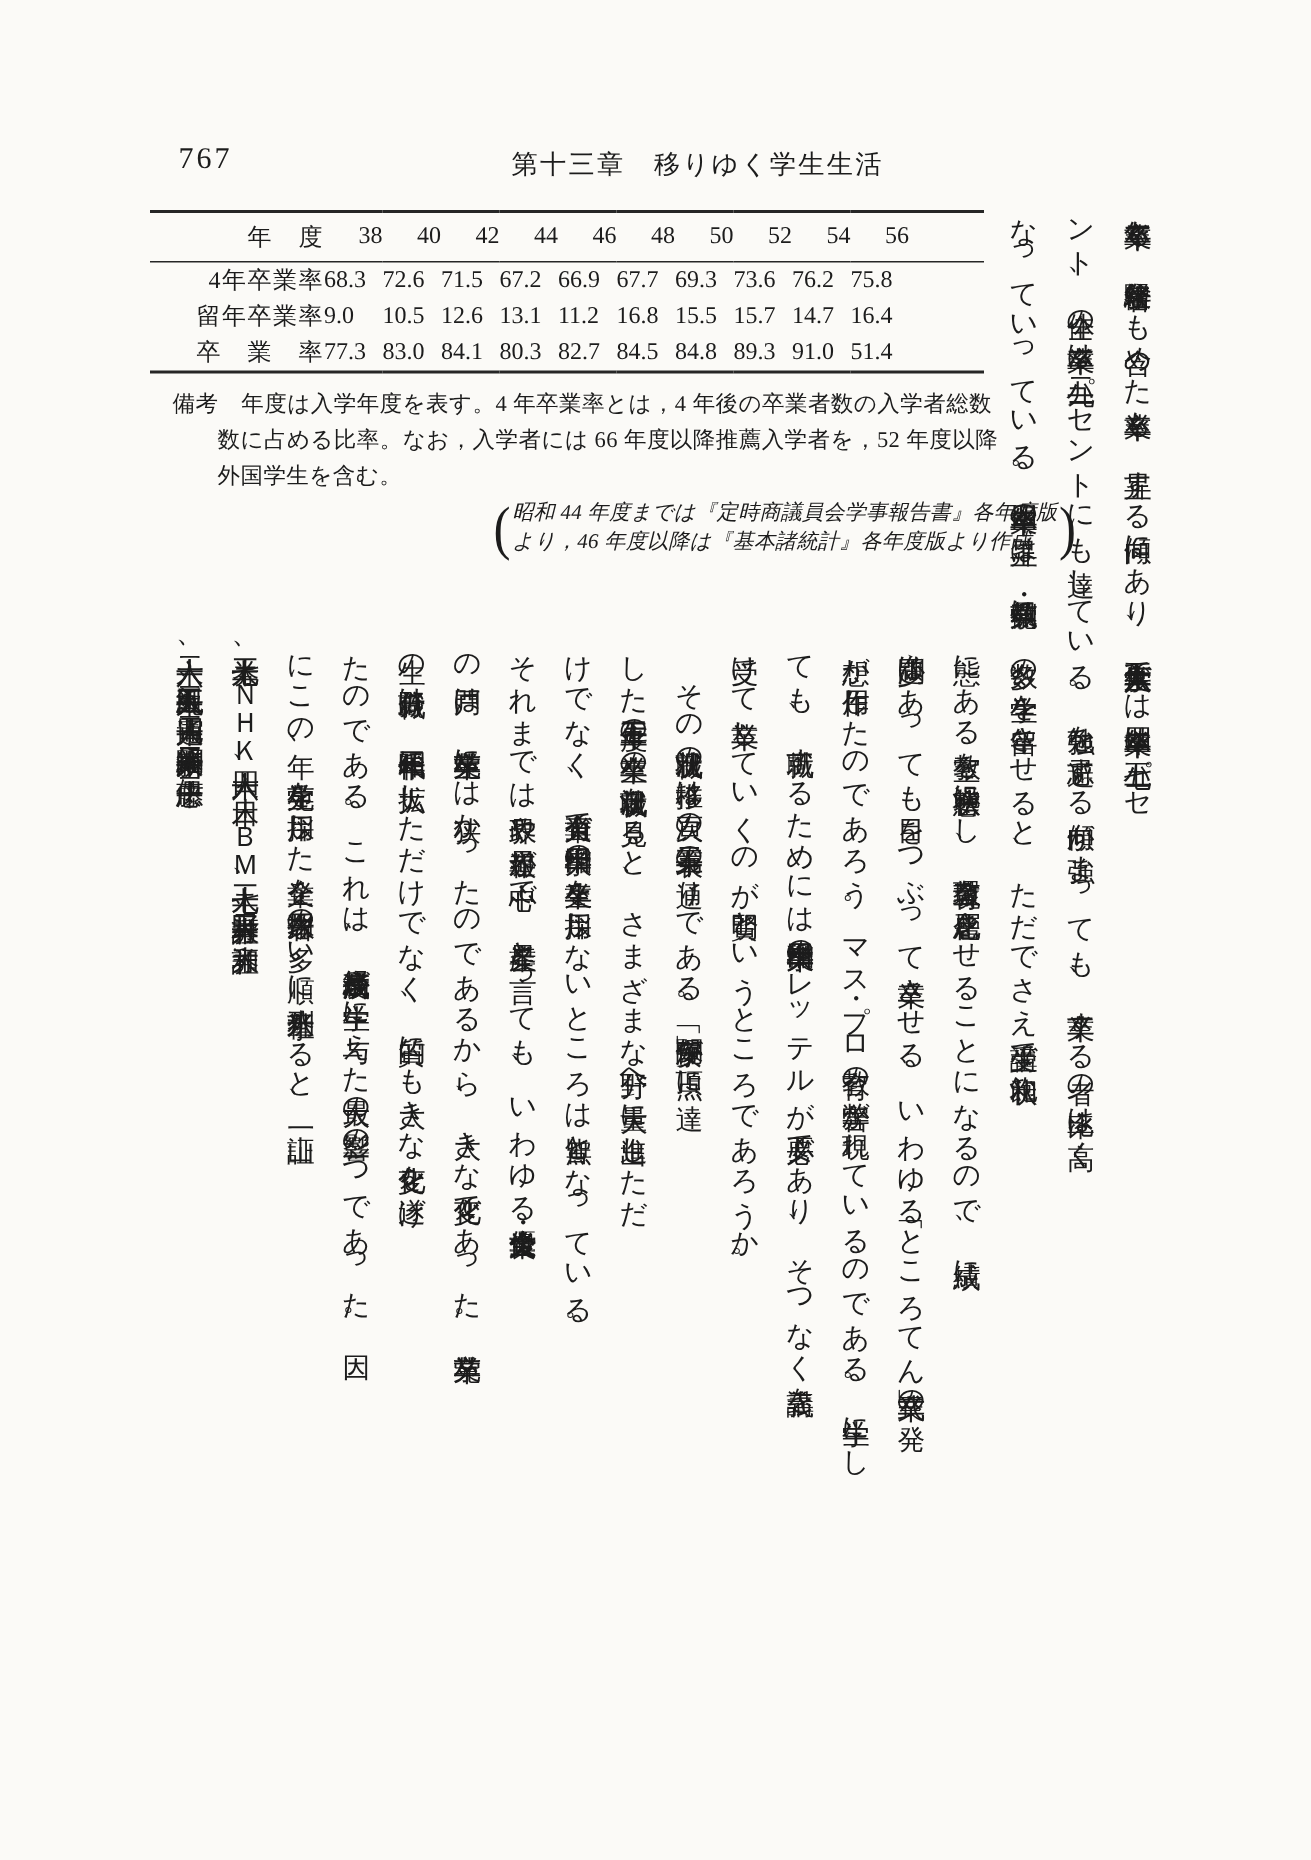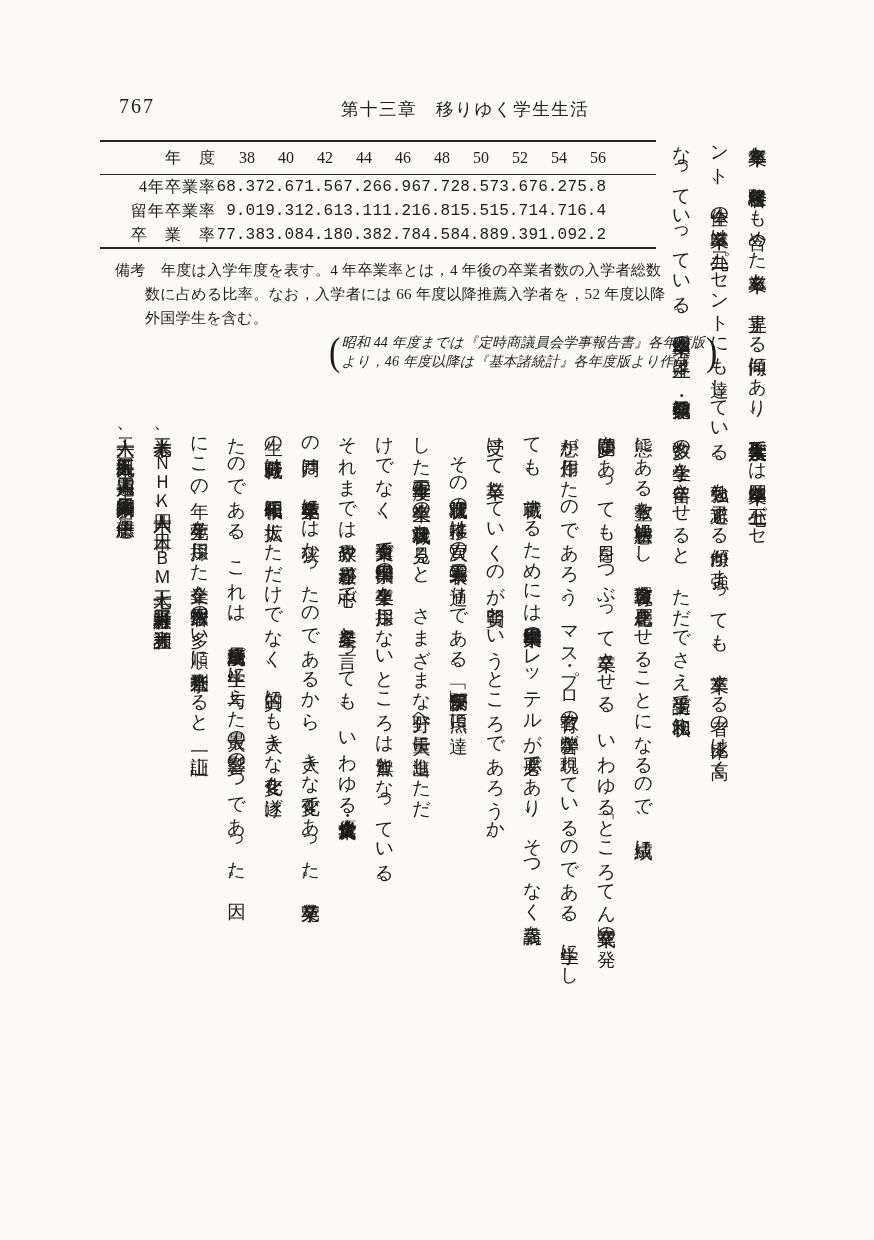--- a/index.html
+++ b/index.html
@@ -21,21 +21,21 @@
   table.grad-table {
     width:556px; margin-top:9px; border-collapse:collapse; table-layout:fixed;
     border-top:2px solid #262626; border-bottom:2px solid #262626; font-size:16px;
   }
   table.grad-table thead tr { border-bottom:1.5px solid #262626; }
   table.grad-table th, table.grad-table td { font-weight:normal; padding:0; }
   table.grad-table thead th { height:32px; }
   table.grad-table tbody th, table.grad-table tbody td { height:24px; }
   th.lbl { text-align:right; padding-left:14px; letter-spacing:1px; }
   th.year { text-align:right; padding-right:10px; }
-  td.num  { text-align:right; padding-right:4px;font-family:Liberation Mono, monospace; }
+  td.num  { padding-right:4px; }
 
   .notes { margin:9px 0 0 15px; font-size:15px; line-height:24px; white-space:nowrap; letter-spacing:0.3px; }
   .note-line.cont { padding-left:30px; }
 
   .source { margin:2px 0 0 228px; display:flex; align-items:center; font-size:14px; line-height:19px; letter-spacing:0.2px; }
   .paren { font-size:40px; line-height:40px; transform:scaleX(0.85); }
   .source-lines { white-space:nowrap;font-style:italic; }
 
   
   .vtext { position:absolute; writing-mode:vertical-rl; text-orientation:mixed; }
@@ -87,30 +87,30 @@
       </thead>
       <tbody>
           <tr>
             <th class="lbl">4年卒業率</th>
             <td class="num">68.3</td>
             <td class="num">72.6</td>
             <td class="num">71.5</td>
             <td class="num">67.2</td>
             <td class="num">66.9</td>
             <td class="num">67.7</td>
-            <td class="num">28.5</td>
+            <td class="num">69.3</td>
             <td class="num">73.6</td>
             <td class="num">76.2</td>
             <td class="num">75.8</td>
             <td class="spacer"></td>
           </tr>
           <tr>
             <th class="lbl">留年卒業率</th>
             <td class="num">9.0</td>
-            <td class="num">19.3</td>
+            <td class="num">10.5</td>
             <td class="num">12.6</td>
             <td class="num">13.1</td>
             <td class="num">11.2</td>
             <td class="num">16.8</td>
             <td class="num">15.5</td>
             <td class="num">15.7</td>
             <td class="num">14.7</td>
             <td class="num">16.4</td>
             <td class="spacer"></td>
           </tr>
@@ -118,21 +118,21 @@
             <th class="lbl">卒　業　率</th>
             <td class="num">77.3</td>
             <td class="num">83.0</td>
             <td class="num">84.1</td>
             <td class="num">80.3</td>
             <td class="num">82.7</td>
             <td class="num">84.5</td>
             <td class="num">84.8</td>
             <td class="num">89.3</td>
             <td class="num">91.0</td>
-            <td class="num">92.2</td>
+            <td class="num">51.4</td>
             <td class="spacer"></td>
           </tr>
         </tbody>
     </table>
 
     <div class="notes">
         <div class="note-line">備考　年度は入学年度を表す。4 年卒業率とは，4 年後の卒業者数の入学者総数</div>
         <div class="note-line cont">数に占める比率。なお，入学者には 66 年度以降推薦入学者を，52 年度以降</div>
         <div class="note-line cont">外国学生を含む。</div>
       </div>

